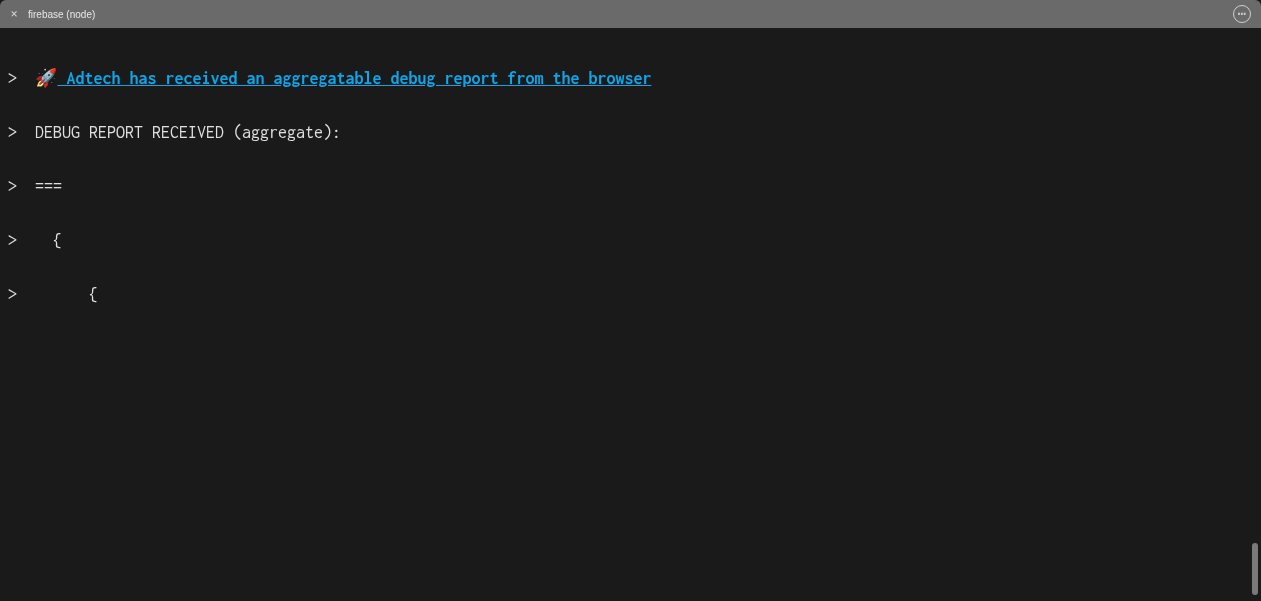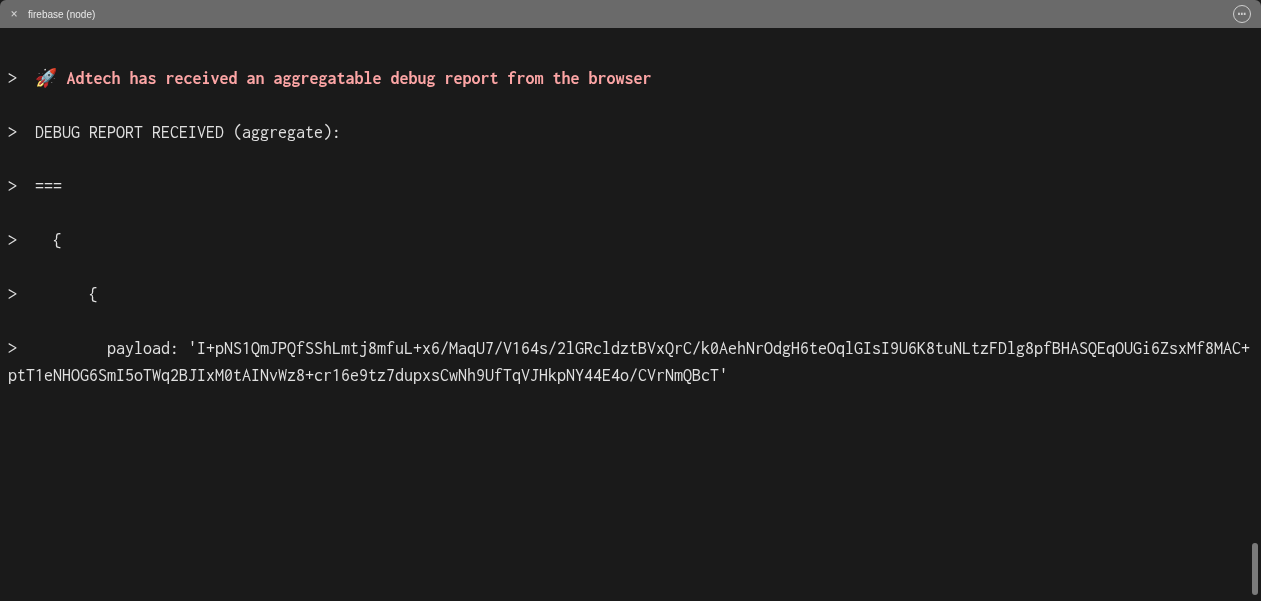--- a/index.html
+++ b/index.html
@@ -62,22 +62,23 @@
     overflow-y: hidden;
     position: relative;
   }
   .line {
     display: block;
   }
   .prompt {
     color: #e0e0e0;
   }
   .highlight {
-    color: #fca5a5;
+    color: #0ea5e9;
     font-weight: bold;
+    text-decoration: underline;
   }
   .rocket {
     font-size: 18px;
   }
   .scrollbar {
     position: absolute;
     right: 2px;
     bottom: 4px;
     width: 6px;
     height: 52px;
@@ -103,21 +104,20 @@
   </div>
   <div class="more-icon">⋯</div>
 </div>
 
 <div class="terminal">
 <span class="line"><span class="prompt">&gt;</span>  <span class="rocket">🚀</span><span class="highlight"> Adtech has received an aggregatable debug report from the browser</span></span>
 <span class="line"><span class="prompt">&gt;</span>  <span>DEBUG REPORT RECEIVED (aggregate):</span></span>
 <span class="line"><span class="prompt">&gt;</span>  <span>===</span></span>
 <span class="line"><span class="prompt">&gt;</span>  <span>  {</span></span>
 <span class="line"><span class="prompt">&gt;</span>  <span>      {</span></span>
-<span class="line"><span class="prompt">&gt;</span>  <span>        payload: 'I+pNS1QmJPQfSShLmtj8mfuL+x6/MaqU7/V164s/2lGRcldztBVxQrC/k0AehNrOdgH6teOqlGIsI9U6K8tuNLtzFDlg8pfBHASQEqOUGi6ZsxMf8MAC+ptT1eNHOG6SmI5oTWq2BJIxM0tAINvWz8+cr16e9tz7dupxsCwNh9UfTqVJHkpNY44E4o/CVrNmQBcT'</span></span>
 
 
 
 
 
 </div>
 
 <div class="scrolltrack">
   <div class="scrollbar"></div>
 </div>

